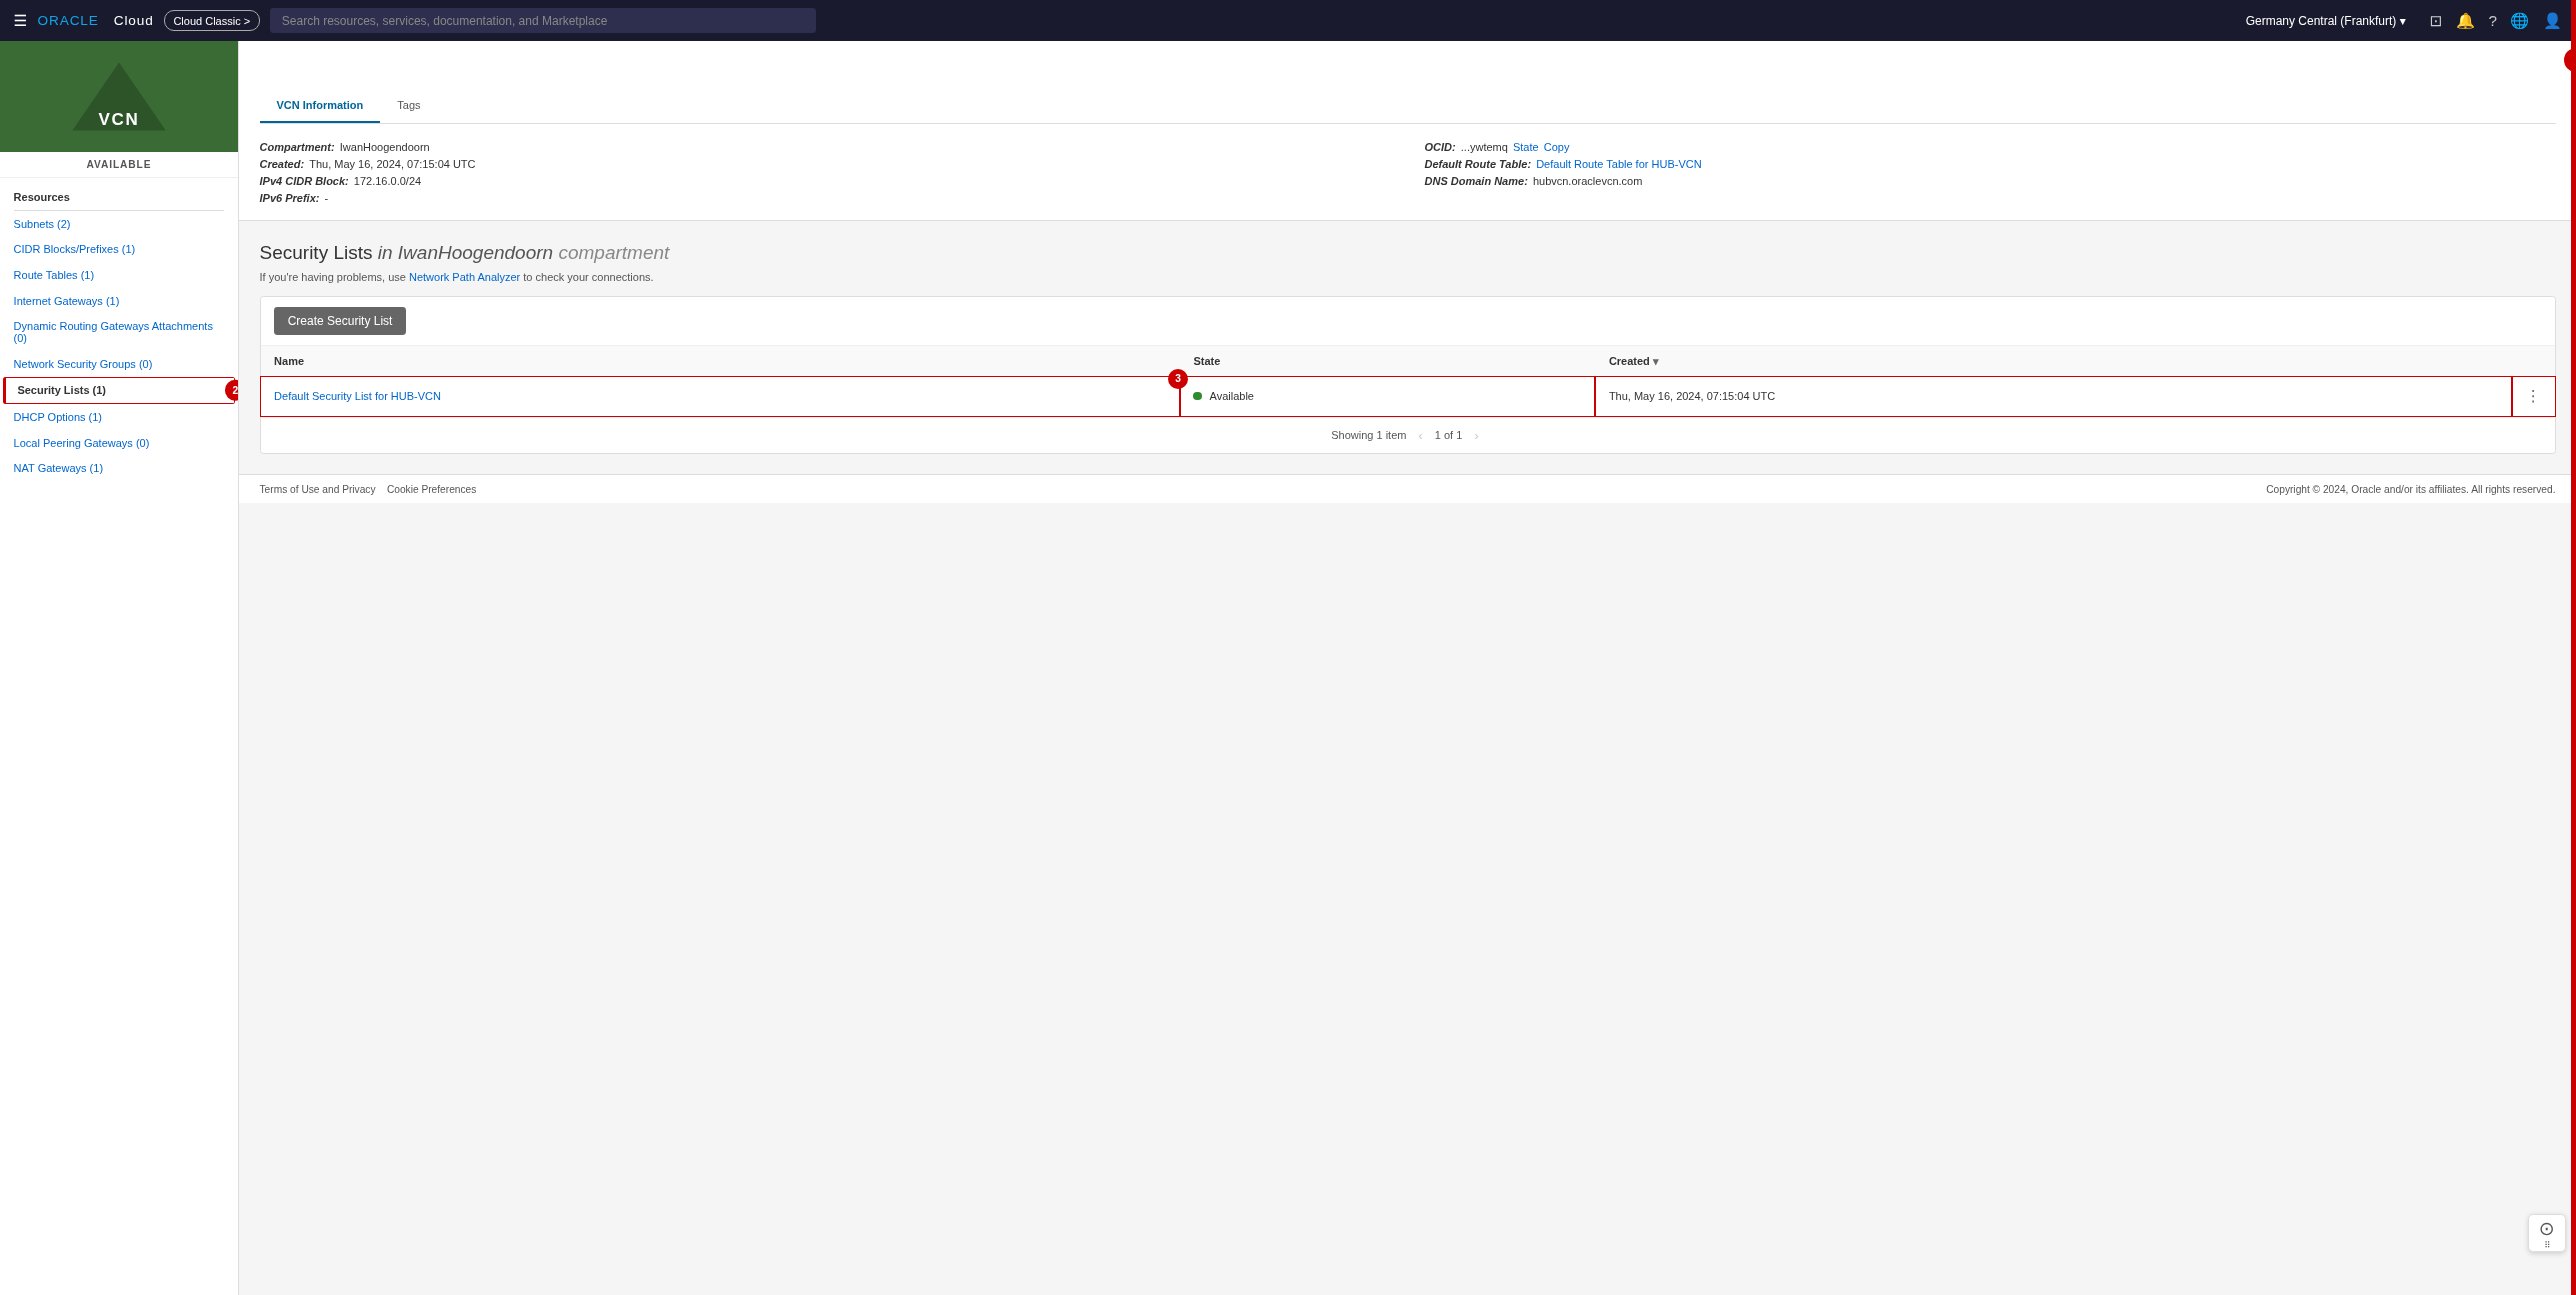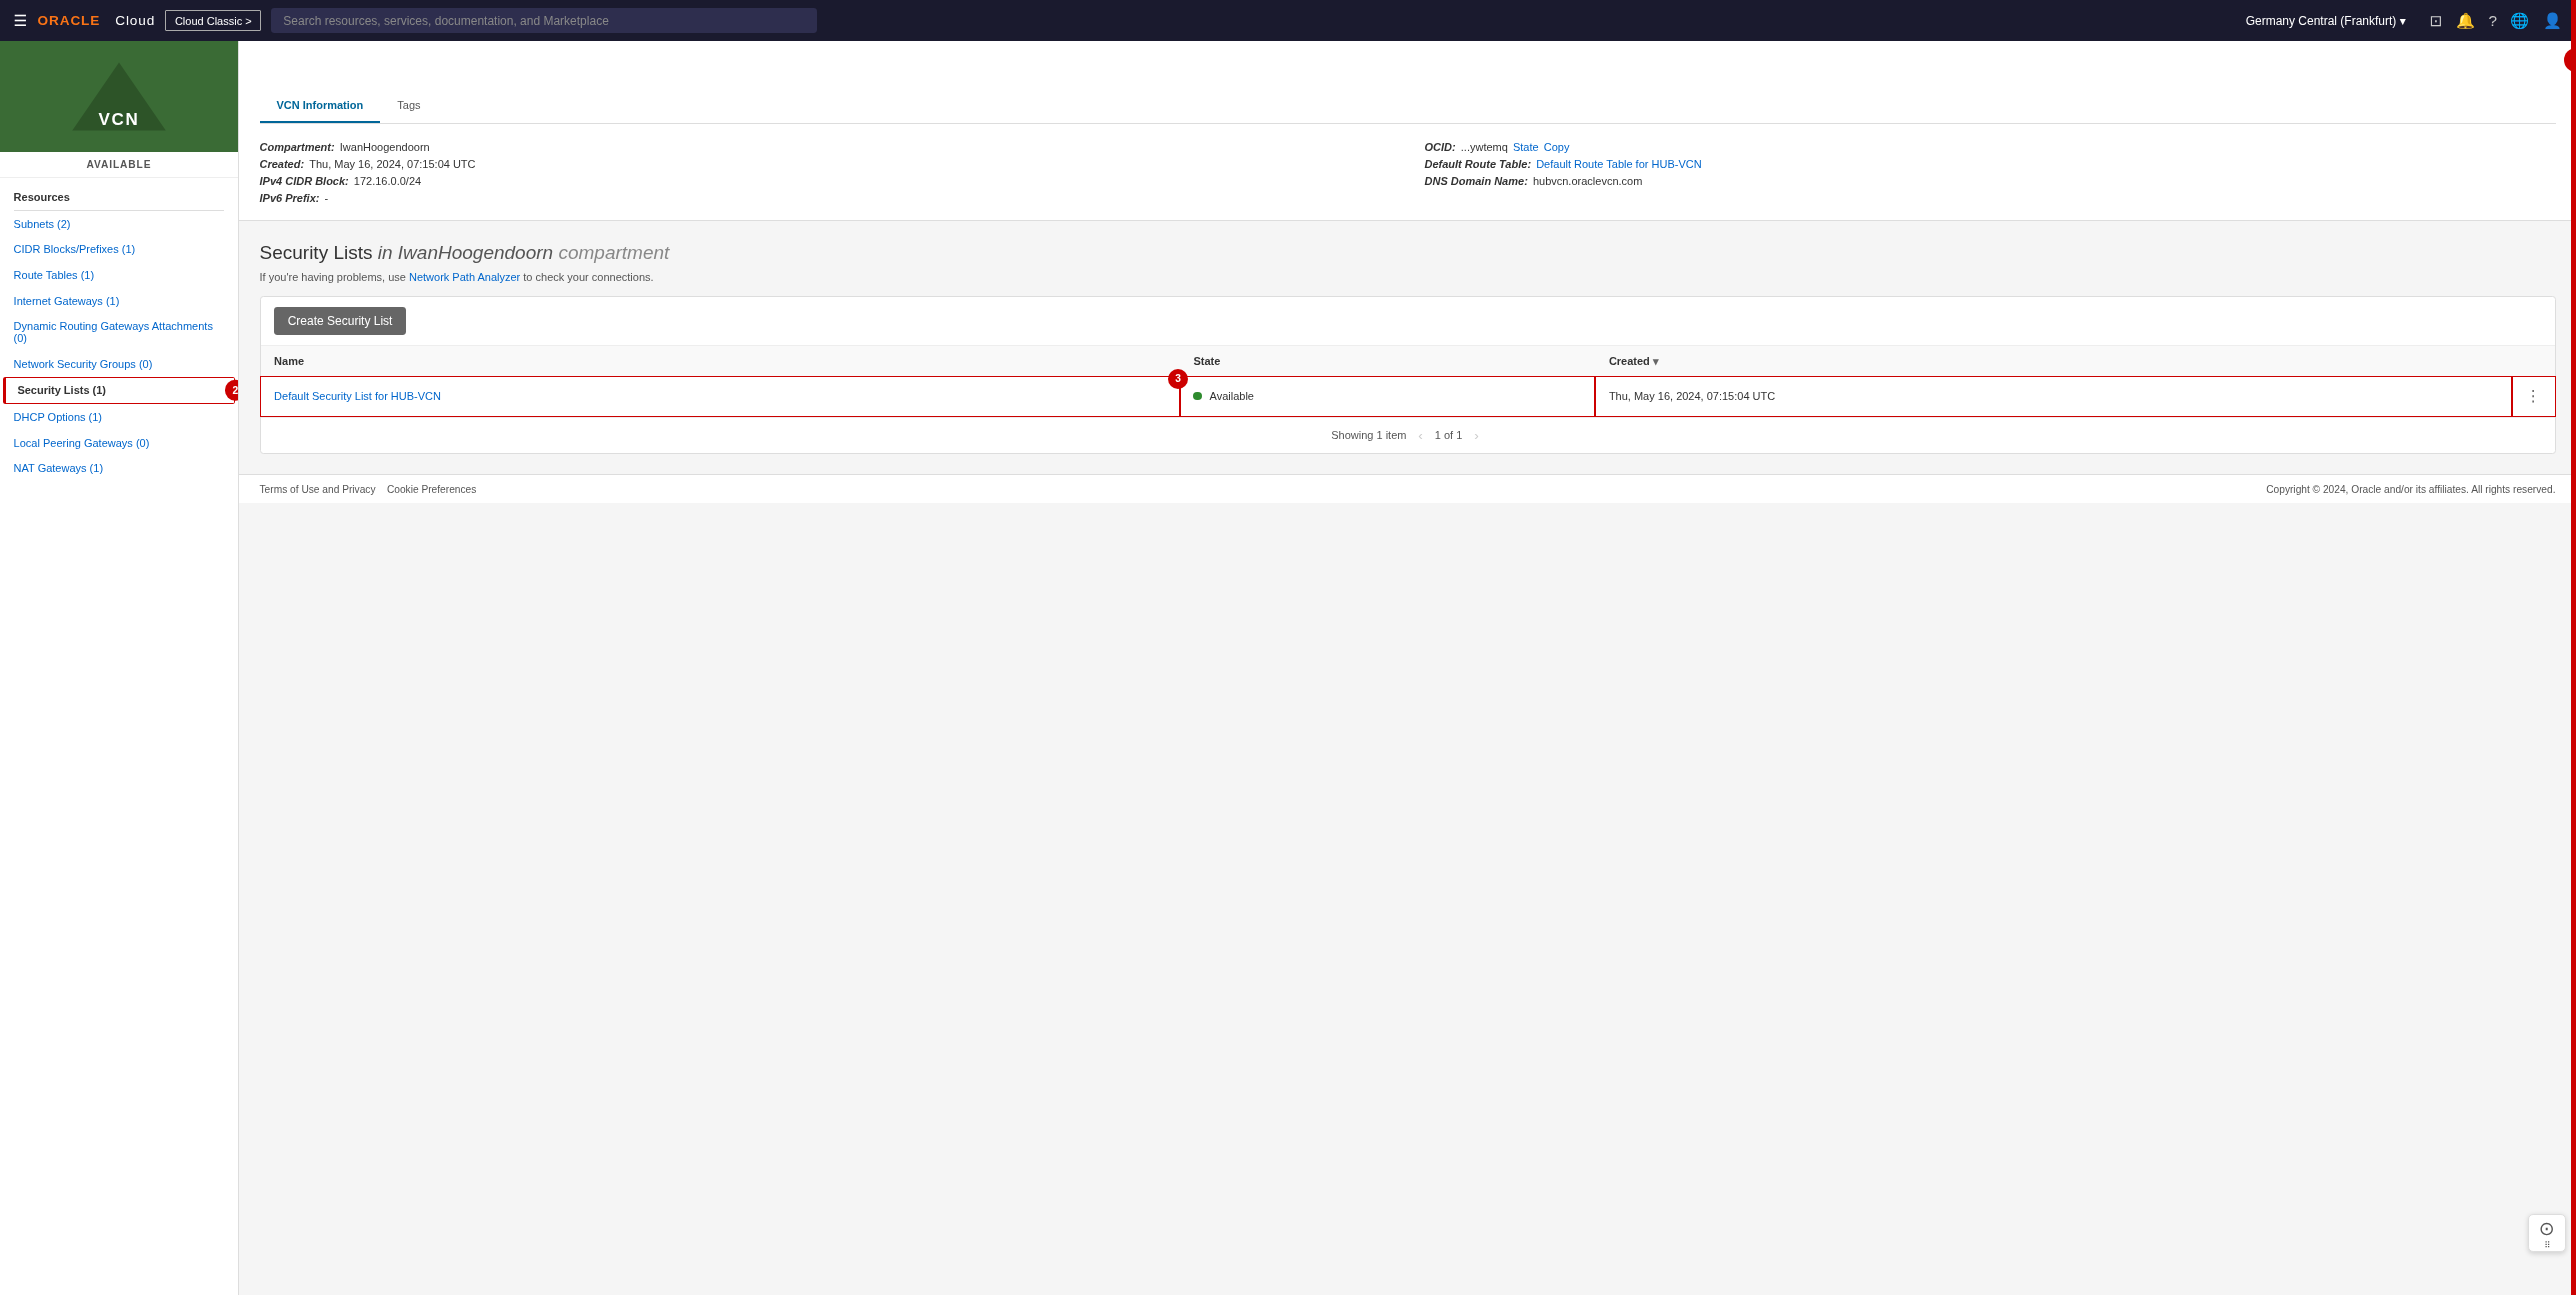--- a/index.html
+++ b/index.html
@@ -13,25 +13,25 @@
       padding: 0 13.6px;
       height: 41px;
       color: #fff;
       gap: 10.2px;
       position: sticky;
       top: 0;
       z-index: 100;
     }
     .top-nav .hamburger { cursor: pointer; font-size: 15.3px; }
     .top-nav .oracle-logo { display: flex; align-items: center; gap: 5.1px; font-weight: bold; font-size: 13.6px; letter-spacing: 0.9px; }
-    .top-nav .oracle-logo span.oracle { color: #f97316; font-weight: 700; }
+    .top-nav .oracle-logo span.oracle { color: #0ea5e9; font-weight: 400; }
     .top-nav .oracle-logo span.cloud { color: #fff; font-weight: 300; }
     .top-nav .cloud-classic-btn {
       border: 0.9px solid #aaa;
-      border-radius: 1px;
+      border-radius: 10px;
       padding: 3.4px 8.5px;
       background: transparent;
       color: #fff;
       cursor: pointer;
       font-size: 11px;
       white-space: nowrap;
     }
     .top-nav .search-bar {
       flex: 1;
       max-width: 546px;

